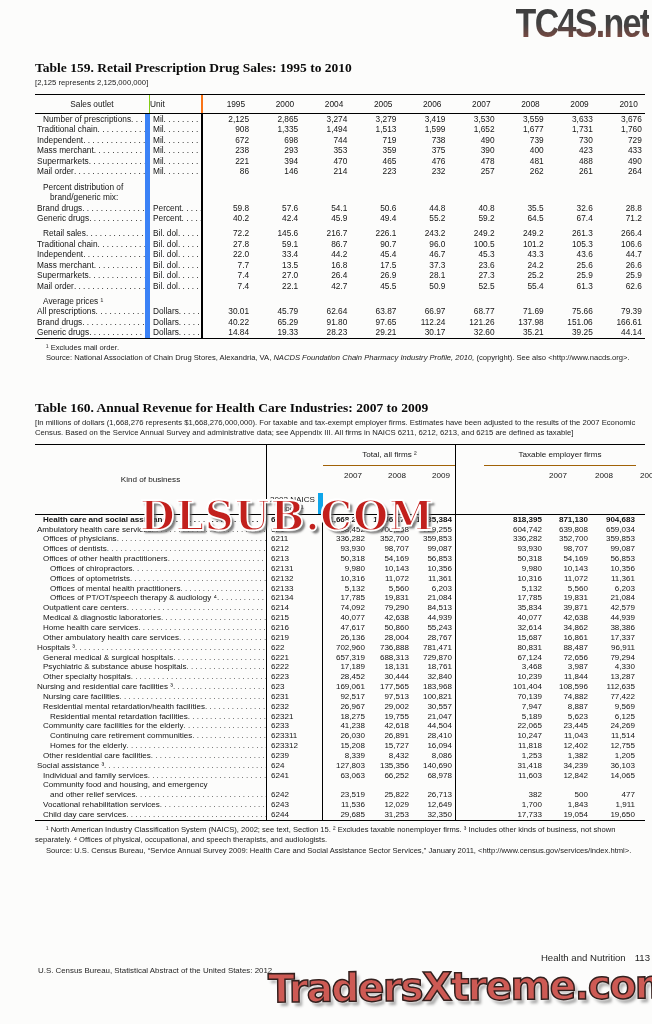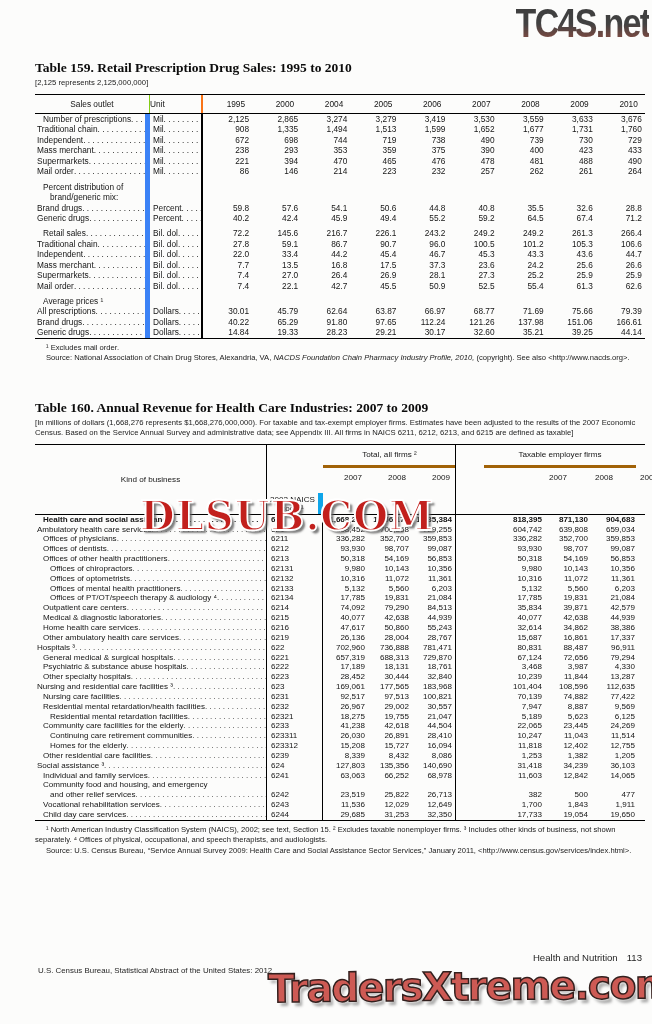--- a/index.html
+++ b/index.html
@@ -55,34 +55,34 @@
     border-top:1.5px solid #000;border-bottom:1px solid #000;font-size:8.1px;
   }
   .h160 .kind{display:flex;align-items:center;justify-content:center;border-right:1px solid #000;}
   .h160 .code{
     display:flex;align-items:flex-start;justify-content:center;text-align:center;
     border-right:5px solid #0ea5e9;white-space:normal;line-height:9.6px;padding-top:1.5px;
     width:56px;box-sizing:border-box;margin-top:48px;
   }
   .h160 .grpcol{display:flex;flex-direction:column;}
   .h160 .grpcol.taxg{border-left:1px solid #000;margin-left:-1px;padding-left:28px;}
-  .h160 .grp{height:20px;line-height:20px;text-align:center;border-bottom:3px solid #a16207;}
+  .h160 .grp{height:20px;line-height:20px;text-align:center;border-bottom:1px solid #a16207;}
   .h160 .yrs{display:grid;height:20px;line-height:20px;}
   .h160 .yrs.toty{grid-template-columns:45px 44px 44px;}
   .h160 .yrs.taxy{grid-template-columns:89px 46px 45px;}
   .h160 .yr{text-align:right;padding-right:6px;}
   .b160{border-bottom:1.8px solid #000;}
   .r160{height:9.85px;line-height:9.85px;font-size:8.05px;}
   .r160 .lblcell{border-right:1px solid #000;}
   .r160 .codecell{border-right:1px solid #000;padding-left:4px;}
   .r160 .t3{border-right:1px solid #000;}
   .r160.b{font-weight:700;}
 
   
-  .footer-head{position:absolute;top:952px;right:10px;font-size:9.6px;color:#262626;}
+  .footer-head{position:absolute;top:952px;right:2px;font-size:9.6px;color:#262626;}
   .footer-head .pg{margin-left:9px;}
   .footer-src{position:absolute;top:966px;left:38px;font-size:7.9px;color:#262626;}
 
   
   .wm-top{
     position:absolute;top:1px;right:3px;z-index:30;
     font-family:"Liberation Sans",sans-serif;font-weight:900;font-size:40px;line-height:44px;
     letter-spacing:-2px;transform:scaleX(0.85);transform-origin:100% 0;
     background:linear-gradient(180deg,#3d3d3d 0%,#424242 52%,#7c4a42 85%,#96574c 100%);
     -webkit-background-clip:text;background-clip:text;color:transparent;-webkit-text-fill-color:transparent;

